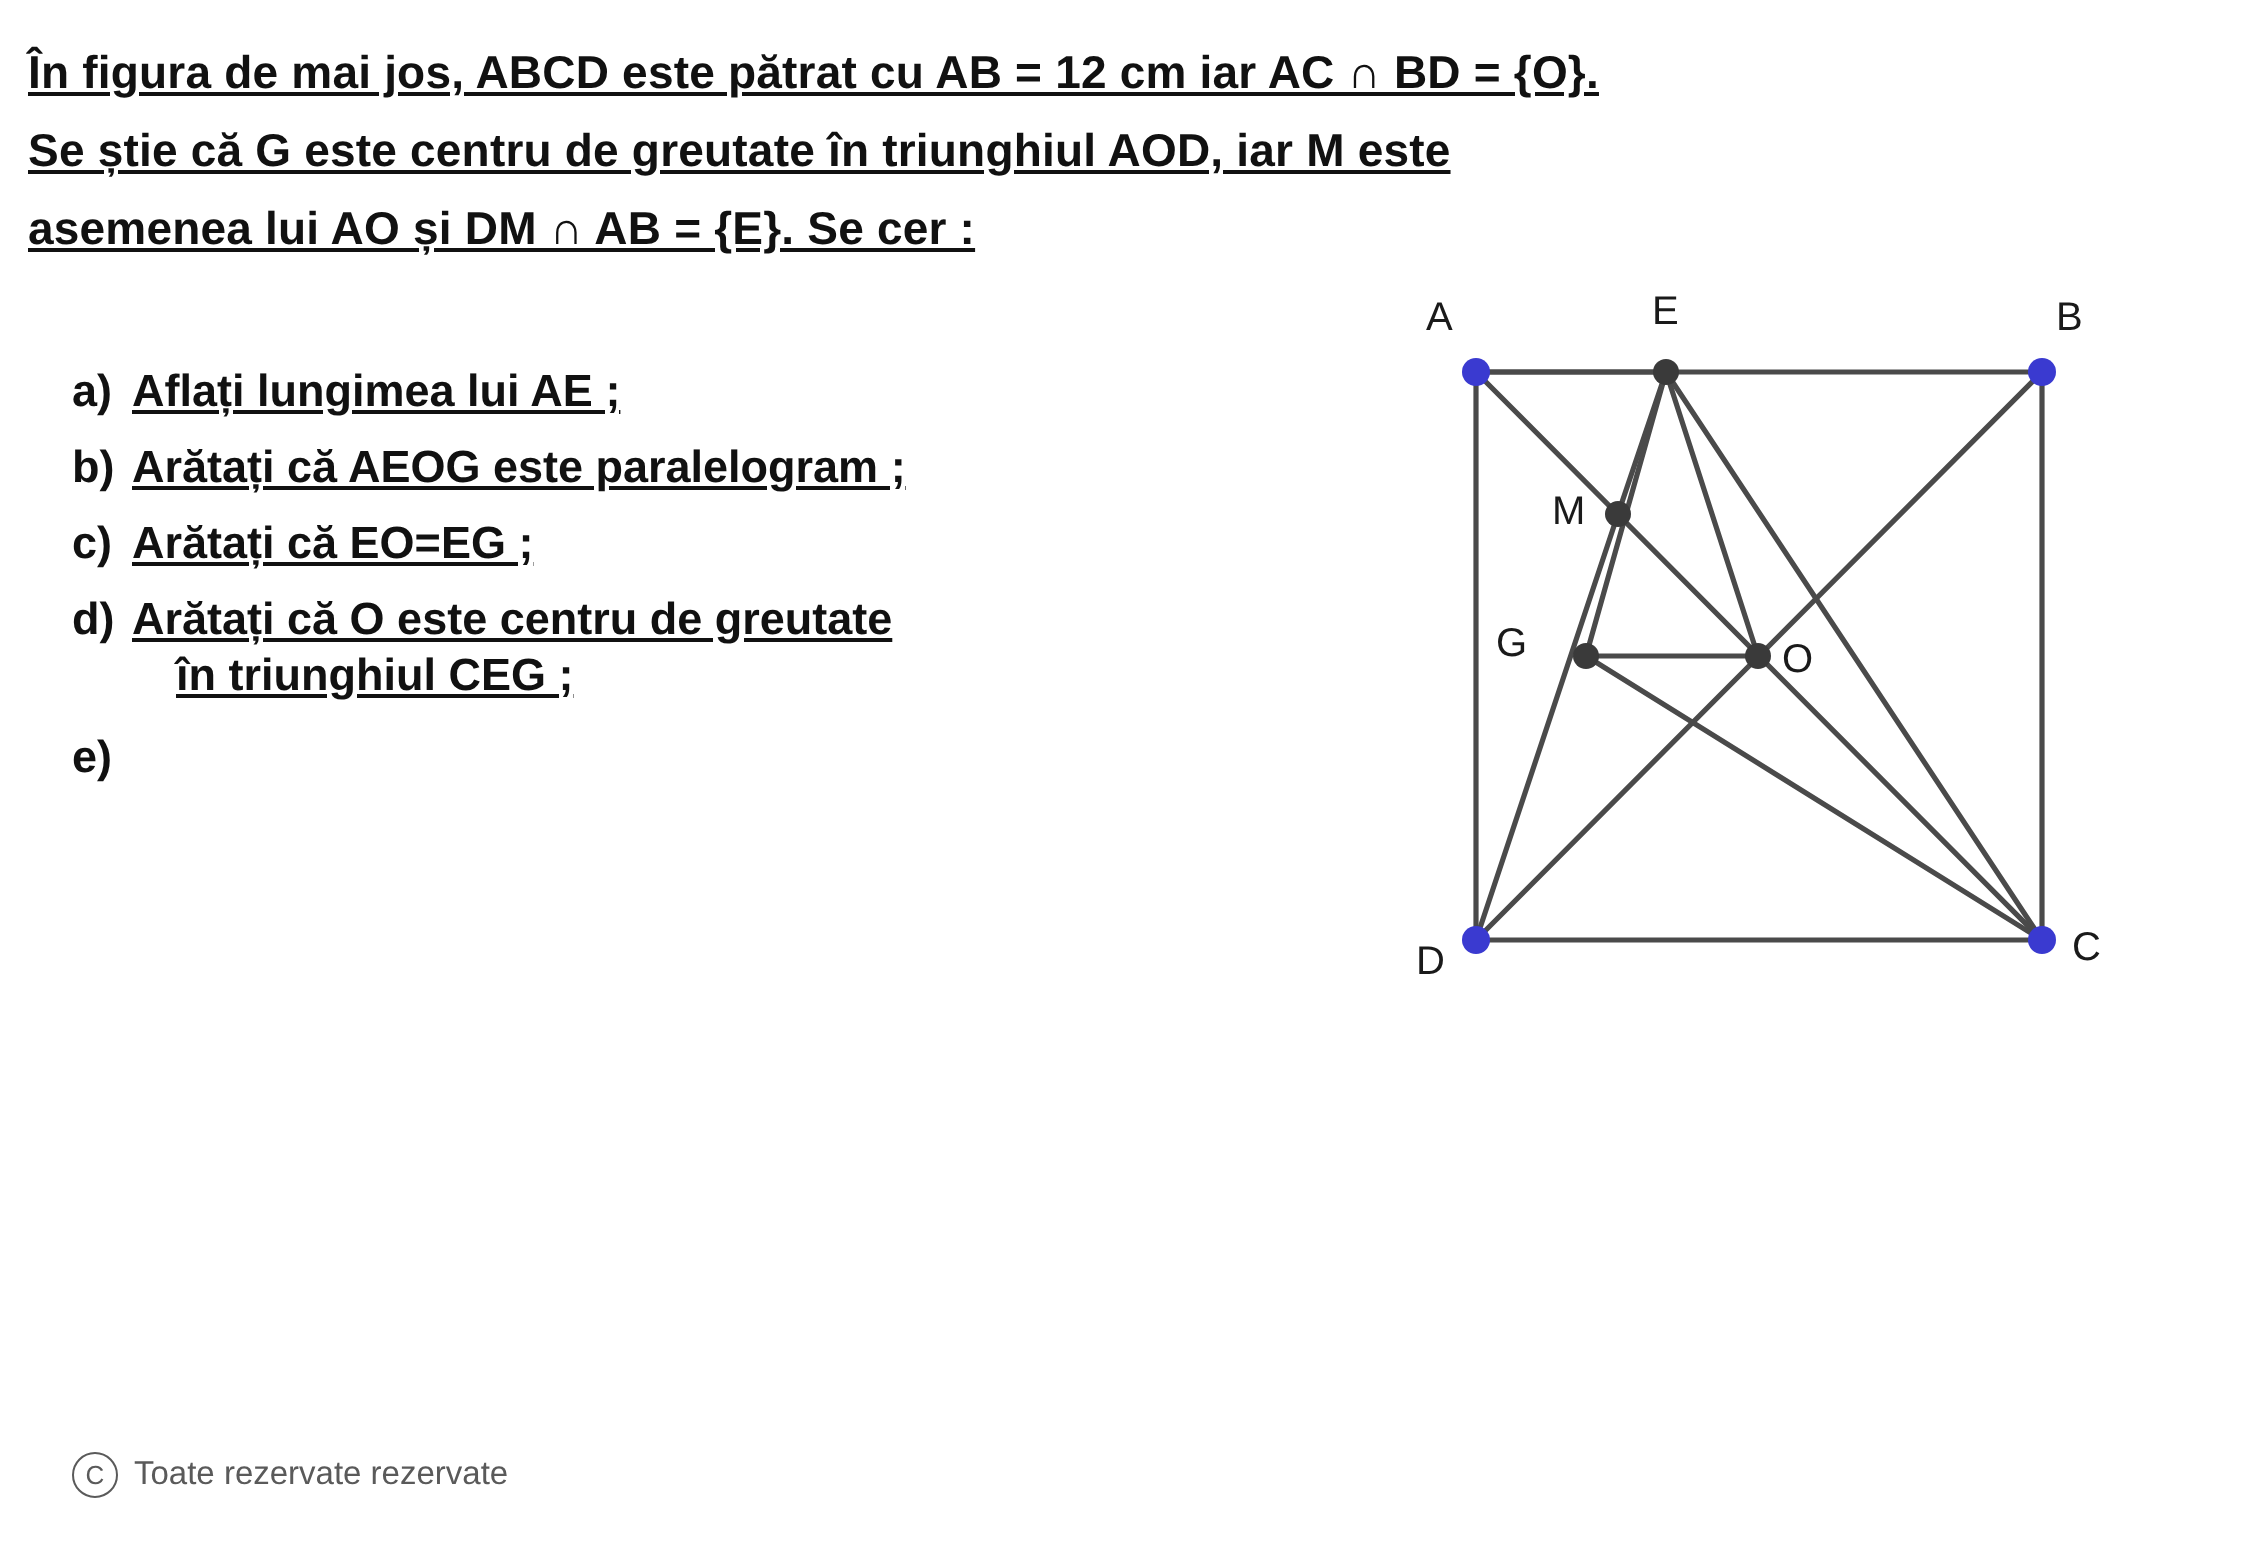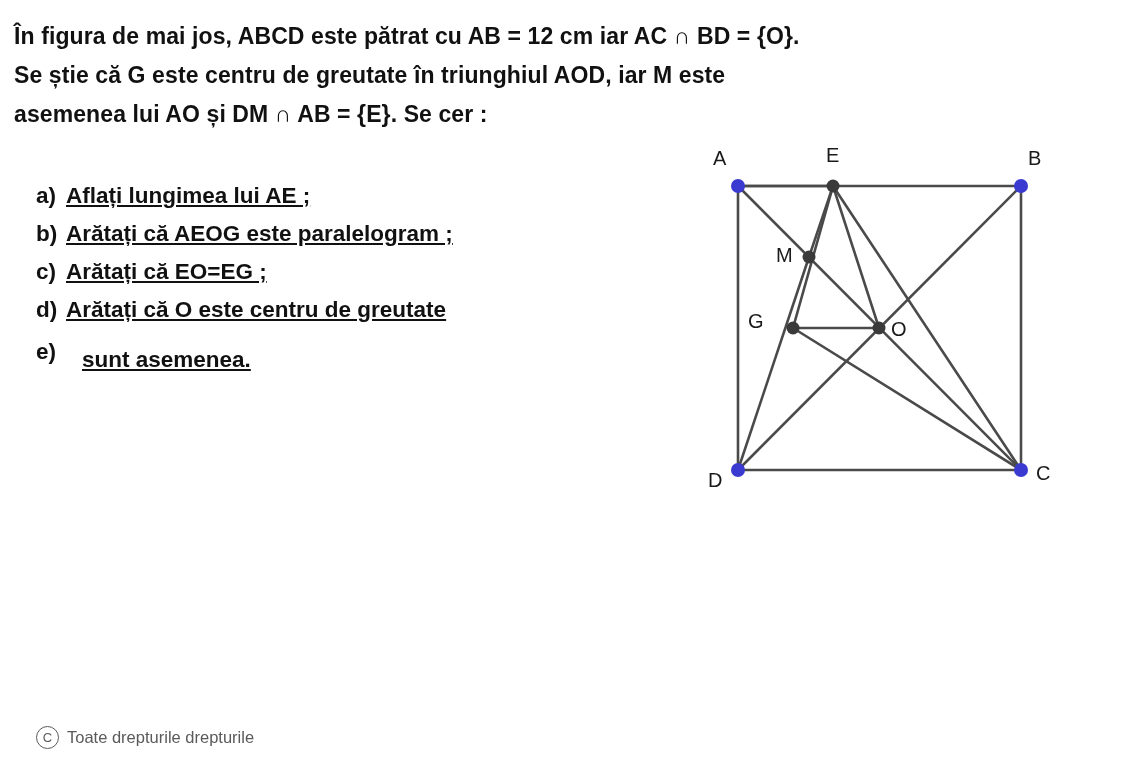--- a/index.html
+++ b/index.html
@@ -13,20 +13,21 @@
     position: relative;
     font-family: "Liberation Sans", sans-serif;
     color: #111111;
     overflow: hidden;
   }
   .statement {
     position: absolute;
     left: 14px;
     top: 22px;
     width: 1100px;
+    text-decoration: underline;
   }
   .statement p {
     margin: 0 0 11px 0;
     font-size: 23px;
     font-weight: bold;
     line-height: 1.22;
     letter-spacing: 0.1px;
   }
   .questions {
     position: absolute;
@@ -121,26 +122,26 @@
     <span class="q-text">Arătați că AEOG este paralelogram ;</span>
   </div>
   <div class="q-row">
     <span class="q-label">c)</span>
     <span class="q-text">Arătați că EO=EG ;</span>
   </div>
   <div class="q-row">
     <span class="q-label">d)</span>
     <span class="q-text">
       <span>Arătați că O este centru de greutate</span>
+      <span class="cont">în triunghiul CEG ;</span>
     </span>
   </div>
   <div class="q-row e-row">
     <span class="q-label">e)</span>
     <span class="q-text">
-      <span class="cont">sunt asemenea.</span>
     </span>
   </div>
 </div>
 
 <div class="figure">
   <svg width="400" height="375" viewBox="0 0 400 375">
 
     <g stroke="#4a4a4a" stroke-width="2.6" fill="none" stroke-linecap="round">
       <line x1="62" y1="54" x2="345" y2="54"></line>
       <line x1="345" y1="54" x2="345" y2="338"></line>
@@ -173,14 +174,14 @@
     <text class="vlabel" x="32" y="355">D</text>
     <text class="vlabel" x="150" y="30">E</text>
     <text class="vlabel" x="100" y="130">M</text>
     <text class="vlabel" x="72" y="196">G</text>
     <text class="vlabel" x="215" y="204">O</text>
   </svg>
 </div>
 
 <div class="footer">
   <span class="copy-circle">C</span>
-  <span>Toate drepturile drepturile</span>
+  <span>Toate rezervate rezervate</span>
 </div>
 
 </body></html>

